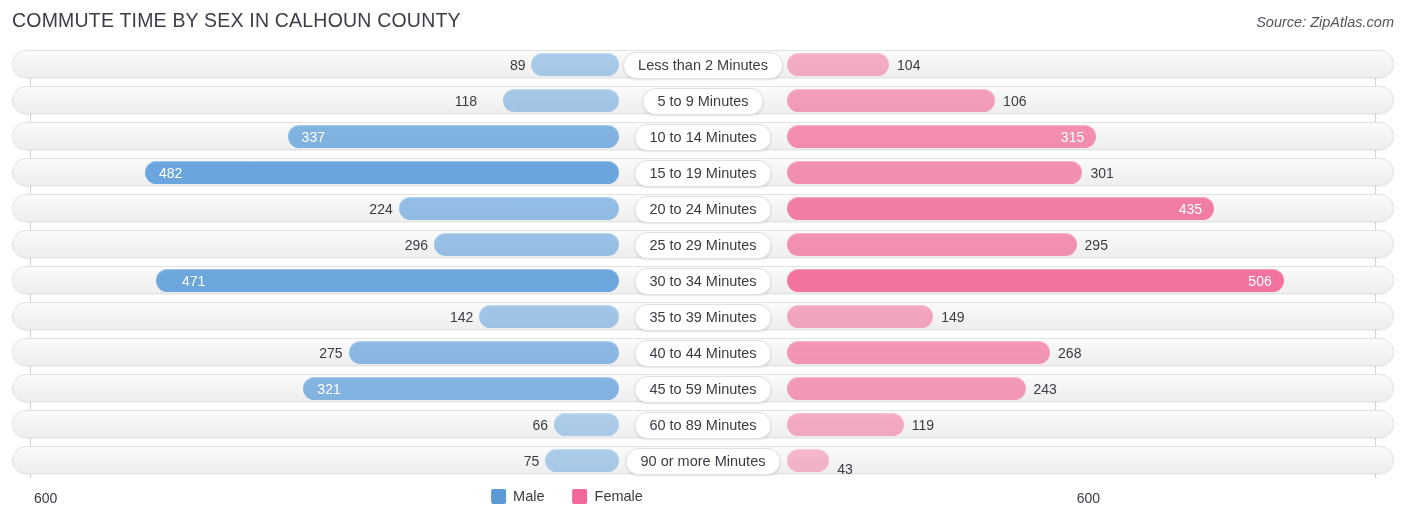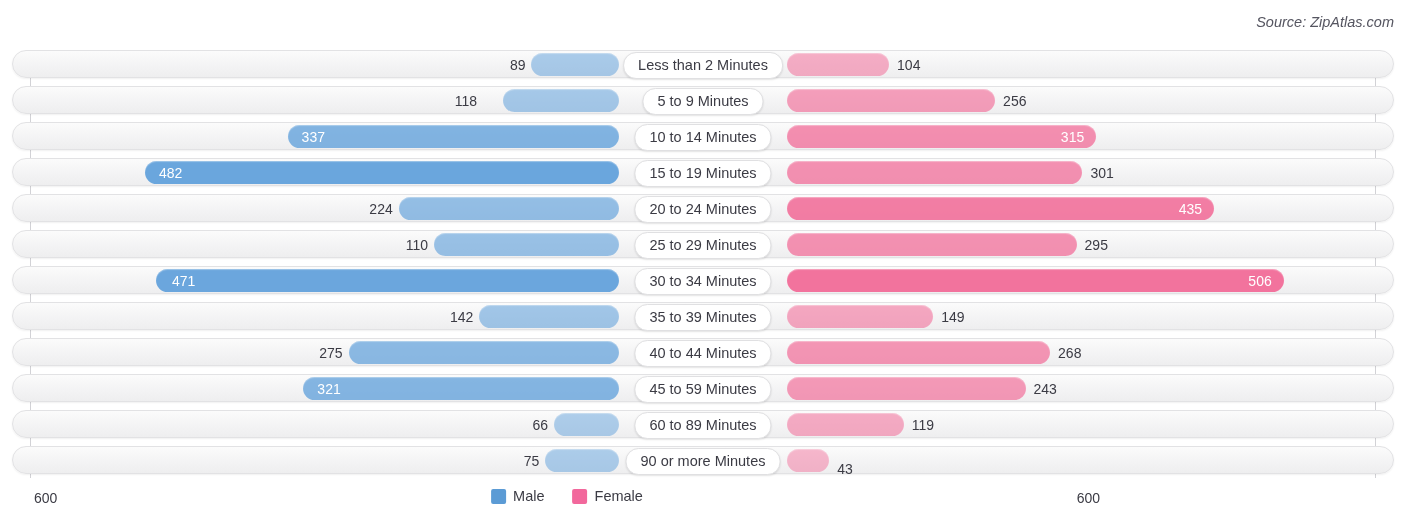--- a/index.html
+++ b/index.html
@@ -86,38 +86,39 @@
   .legend-item{display:flex;align-items:center;gap:7px;}
   .legend-swatch{width:15px;height:15px;border-radius:2px;display:inline-block;}
   .legend-text{font-size:14.5px;color:#3b3b44;}
 </style>
 </head>
 <body>
 
 <div class="chart-root">
 
   <div class="header">
+    <div class="chart-title">COMMUTE TIME BY SEX IN CALHOUN COUNTY</div>
     <div class="chart-source">Source: ZipAtlas.com</div>
   </div>
 
   <div class="plot" id="plot">
     <div class="axis-line axis-left"></div>
     <div class="axis-line axis-right"></div>
   <div class="row" style="top: 0px;">
         <div class="bar bar-male" style="right: 774px; width: 87.5167px; opacity: 0.552;"></div>
         <div class="bar bar-female" style="left: 774px; width: 102.093px; opacity: 0.563;"></div>
         <div class="val" style="left: 512.483px; transform: translateX(-100%);">89</div>
         <div class="val" style="left: 884.093px;">104</div>
         <div class="cat-label">Less than 2 Minutes</div>
       </div>
       <div class="row" style="top: 36px;">
         <div class="bar bar-male" style="right: 774px; width: 116.033px; opacity: 0.585;"></div>
         <div class="bar bar-female" style="left: 774px; width: 208.113px; opacity: 0.68;"></div>
         <div class="val" style="left: 464px; transform: translateX(-100%);">118</div>
-        <div class="val" style="left: 990.113px;">256</div>
+        <div class="val" style="left: 990.113px;">106</div>
         <div class="cat-label">5 to 9 Minutes</div>
       </div>
       <div class="row" style="top: 72px;">
         <div class="bar bar-male" style="right: 774px; width: 331.383px; opacity: 0.835;"></div>
         <div class="bar bar-female" style="left: 774px; width: 309.225px; opacity: 0.792;"></div>
         <div class="val val-in" style="left: 288.617px;">337</div>
         <div class="val val-in" style="left: 1071.22px; transform: translateX(-100%);">315</div>
         <div class="cat-label">10 to 14 Minutes</div>
       </div>
       <div class="row" style="top: 108px;">
@@ -130,28 +131,28 @@
       <div class="row" style="top: 144px;">
         <div class="bar bar-male" style="right: 774px; width: 220.267px; opacity: 0.706;"></div>
         <div class="bar bar-female" style="left: 774px; width: 427.025px; opacity: 0.923;"></div>
         <div class="val" style="left: 379.733px; transform: translateX(-100%); text-align: center;">224</div>
         <div class="val val-in" style="left: 1189.03px; transform: translateX(-100%);">435</div>
         <div class="cat-label">20 to 24 Minutes</div>
       </div>
       <div class="row" style="top: 180px;">
         <div class="bar bar-male" style="right: 774px; width: 184.867px; opacity: 0.665;"></div>
         <div class="bar bar-female" style="left: 774px; width: 289.592px; opacity: 0.771;"></div>
-        <div class="val" style="left: 415.133px; transform: translateX(-100%);">110</div>
+        <div class="val" style="left: 415.133px; transform: translateX(-100%);">296</div>
         <div class="val" style="left: 1071.59px;">295</div>
         <div class="cat-label">25 to 29 Minutes</div>
       </div>
       <div class="row" style="top: 216px;">
         <div class="bar bar-male" style="right: 774px; width: 463.15px; opacity: 0.987;"></div>
         <div class="bar bar-female" style="left: 774px; width: 496.723px; opacity: 1;"></div>
-        <div class="val val-in" style="left: 159px;">471</div>
+        <div class="val val-in" style="left: 169px;">471</div>
         <div class="val val-in" style="left: 1258.72px; transform: translateX(-100%);">506</div>
         <div class="cat-label">30 to 34 Minutes</div>
       </div>
       <div class="row" style="top: 252px;">
         <div class="bar bar-male" style="right: 774px; width: 139.633px; opacity: 0.612;"></div>
         <div class="bar bar-female" style="left: 774px; width: 146.268px; opacity: 0.612;"></div>
         <div class="val" style="left: 460.367px; transform: translateX(-100%);">142</div>
         <div class="val" style="left: 928.268px;">149</div>
         <div class="cat-label">35 to 39 Minutes</div>
       </div>

